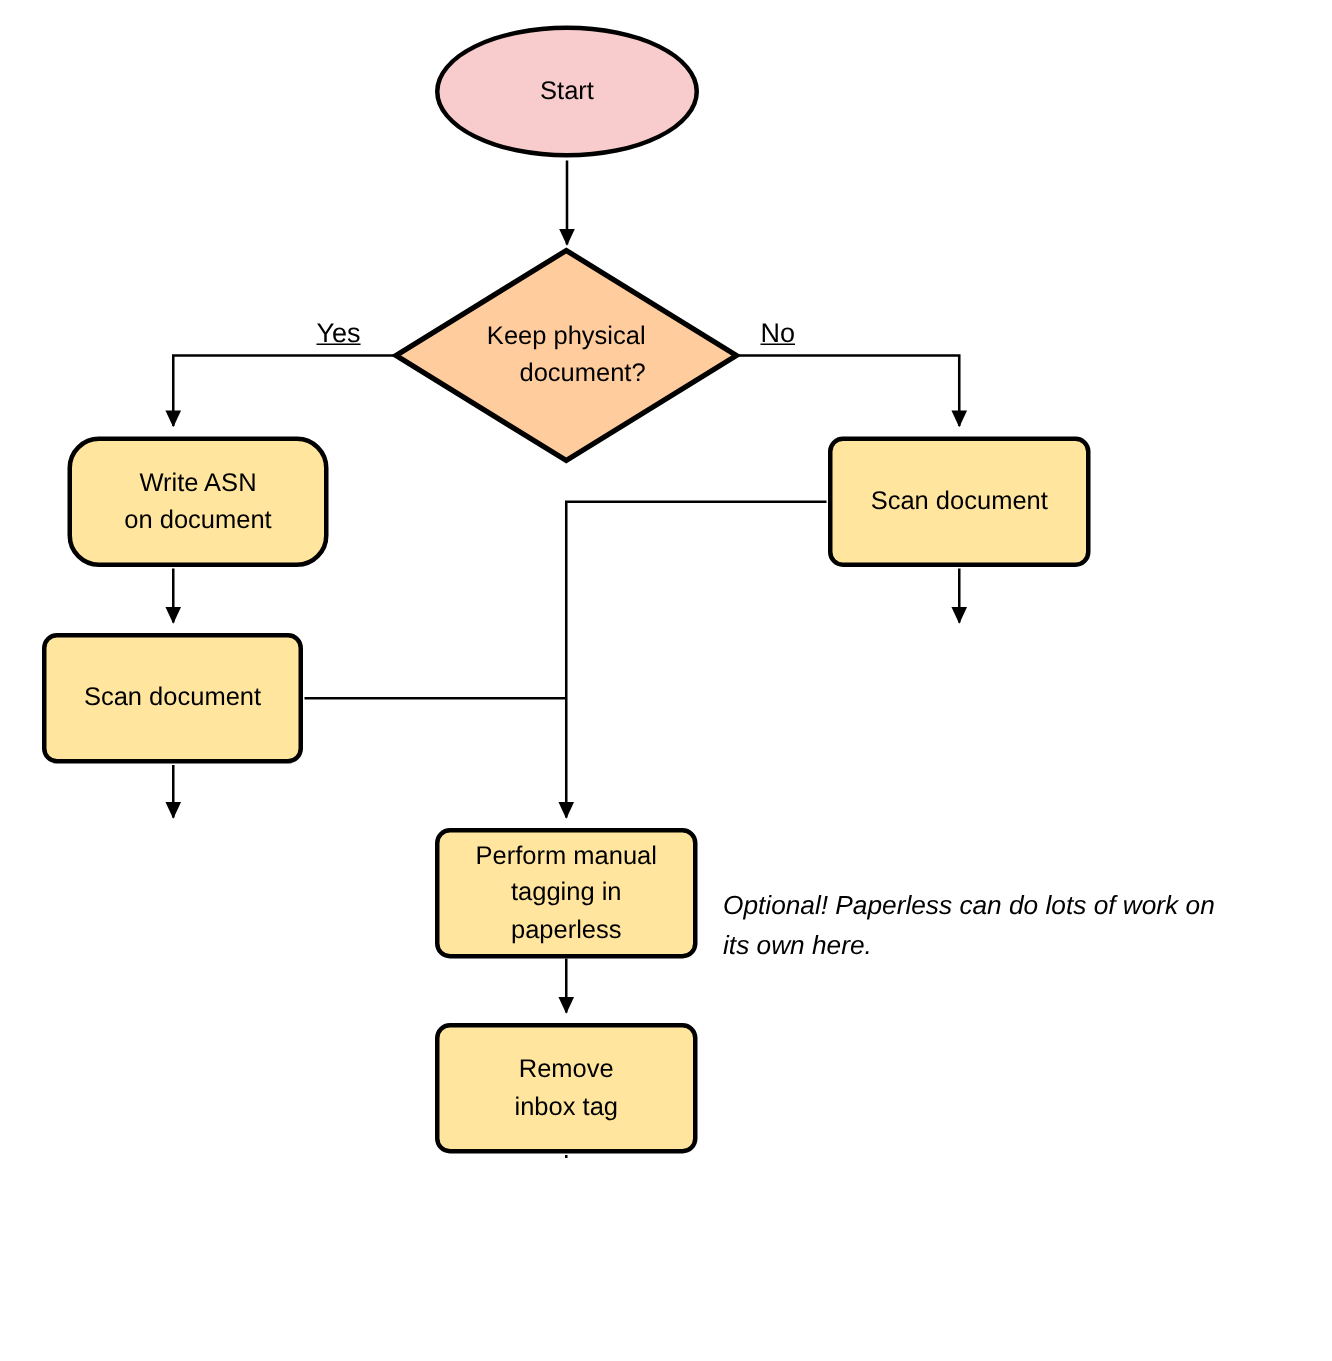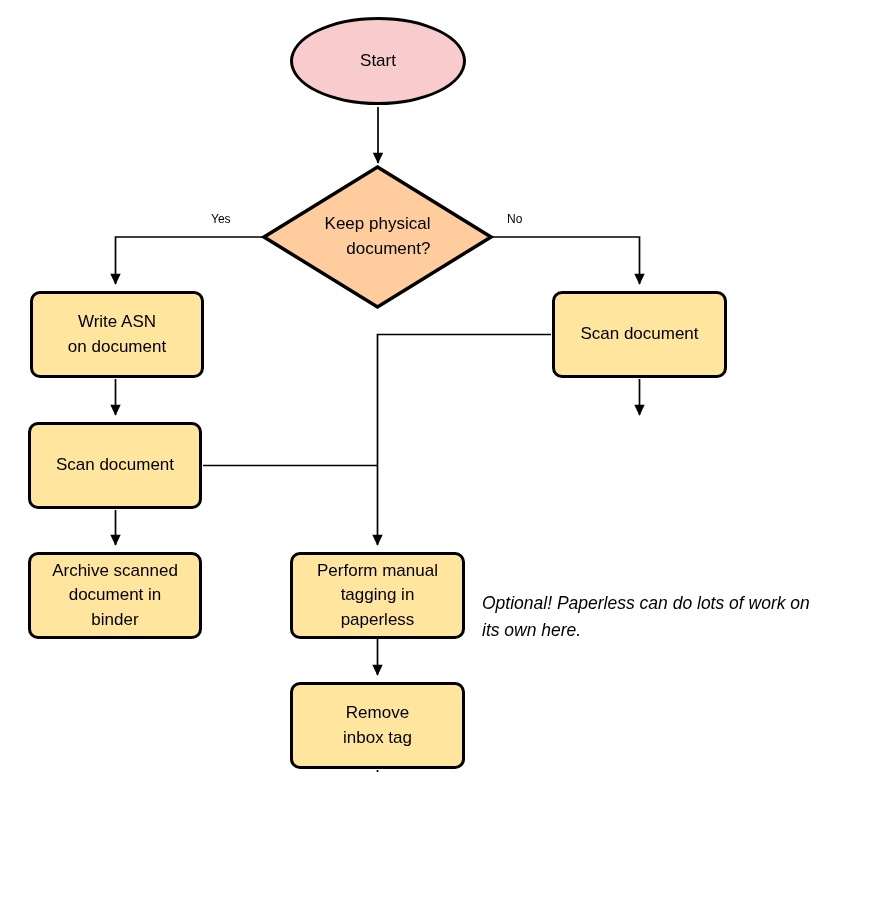--- a/index.html
+++ b/index.html
@@ -66,22 +66,23 @@
     display: flex;
     align-items: center;
     justify-content: center;
     text-align: right;
     font-size: 17px;
     line-height: 1.45;
     white-space: pre-line;
   }
   .edge-label {
     position: absolute;
-    font-size: 12px;
+    font-size: 18px;
     line-height: 1;
+    text-decoration: underline;
   }
   .annotation {
     position: absolute;
     left: 482px;
     top: 590px;
     width: 410px;
     font-size: 17.5px;
     font-style: italic;
     line-height: 1.55;
     white-space: pre-line;
@@ -90,21 +91,21 @@
     position: absolute;
     left: 0;
     top: 901px;
     width: 888px;
     height: 1px;
     background: #f2efe4;
   }
 
   
   .n-start   { left: 290px; top: 17px;  width: 176px; height: 88px; }
-  .n-write   { left: 30px;  top: 291px; width: 174px; height: 87px; }
+  .n-write   { left: 45px;  top: 291px; width: 174px; height: 87px; border-radius: 21px; }
   .n-scan-l  { left: 28px;  top: 422px; width: 174px; height: 87px; }
   .n-archive { left: 28px;  top: 552px; width: 174px; height: 87px; }
   .n-scan-r  { left: 552px; top: 291px; width: 175px; height: 87px; }
   .n-trash   { left: 552px; top: 422px; width: 175px; height: 87px; }
   .n-perform { left: 290px; top: 552px; width: 175px; height: 87px; }
   .n-remove  { left: 290px; top: 682px; width: 175px; height: 87px; }
   .n-end     { left: 290px; top: 812px; width: 175px; height: 86px; }
 
   .l-yes { left: 211px; top: 213px; }
   .l-no  { left: 507px; top: 213px; }
@@ -149,25 +150,20 @@
   <div class="edge-label l-yes">Yes</div>
   <div class="edge-label l-no">No</div>
 
   <div class="node process n-write">
     <span>Write ASN
 on document</span>
   </div>
   <div class="node process n-scan-l">
     <span>Scan document</span>
   </div>
-  <div class="node process n-archive">
-    <span>Archive scanned
-document in
-binder</span>
-  </div>
   <div class="node process n-scan-r">
     <span>Scan document</span>
   </div>
   <div class="node process n-remove">
     <span>Remove
 inbox tag</span>
   </div>
   <div class="node process n-perform">
     <span>Perform manual
 tagging in

